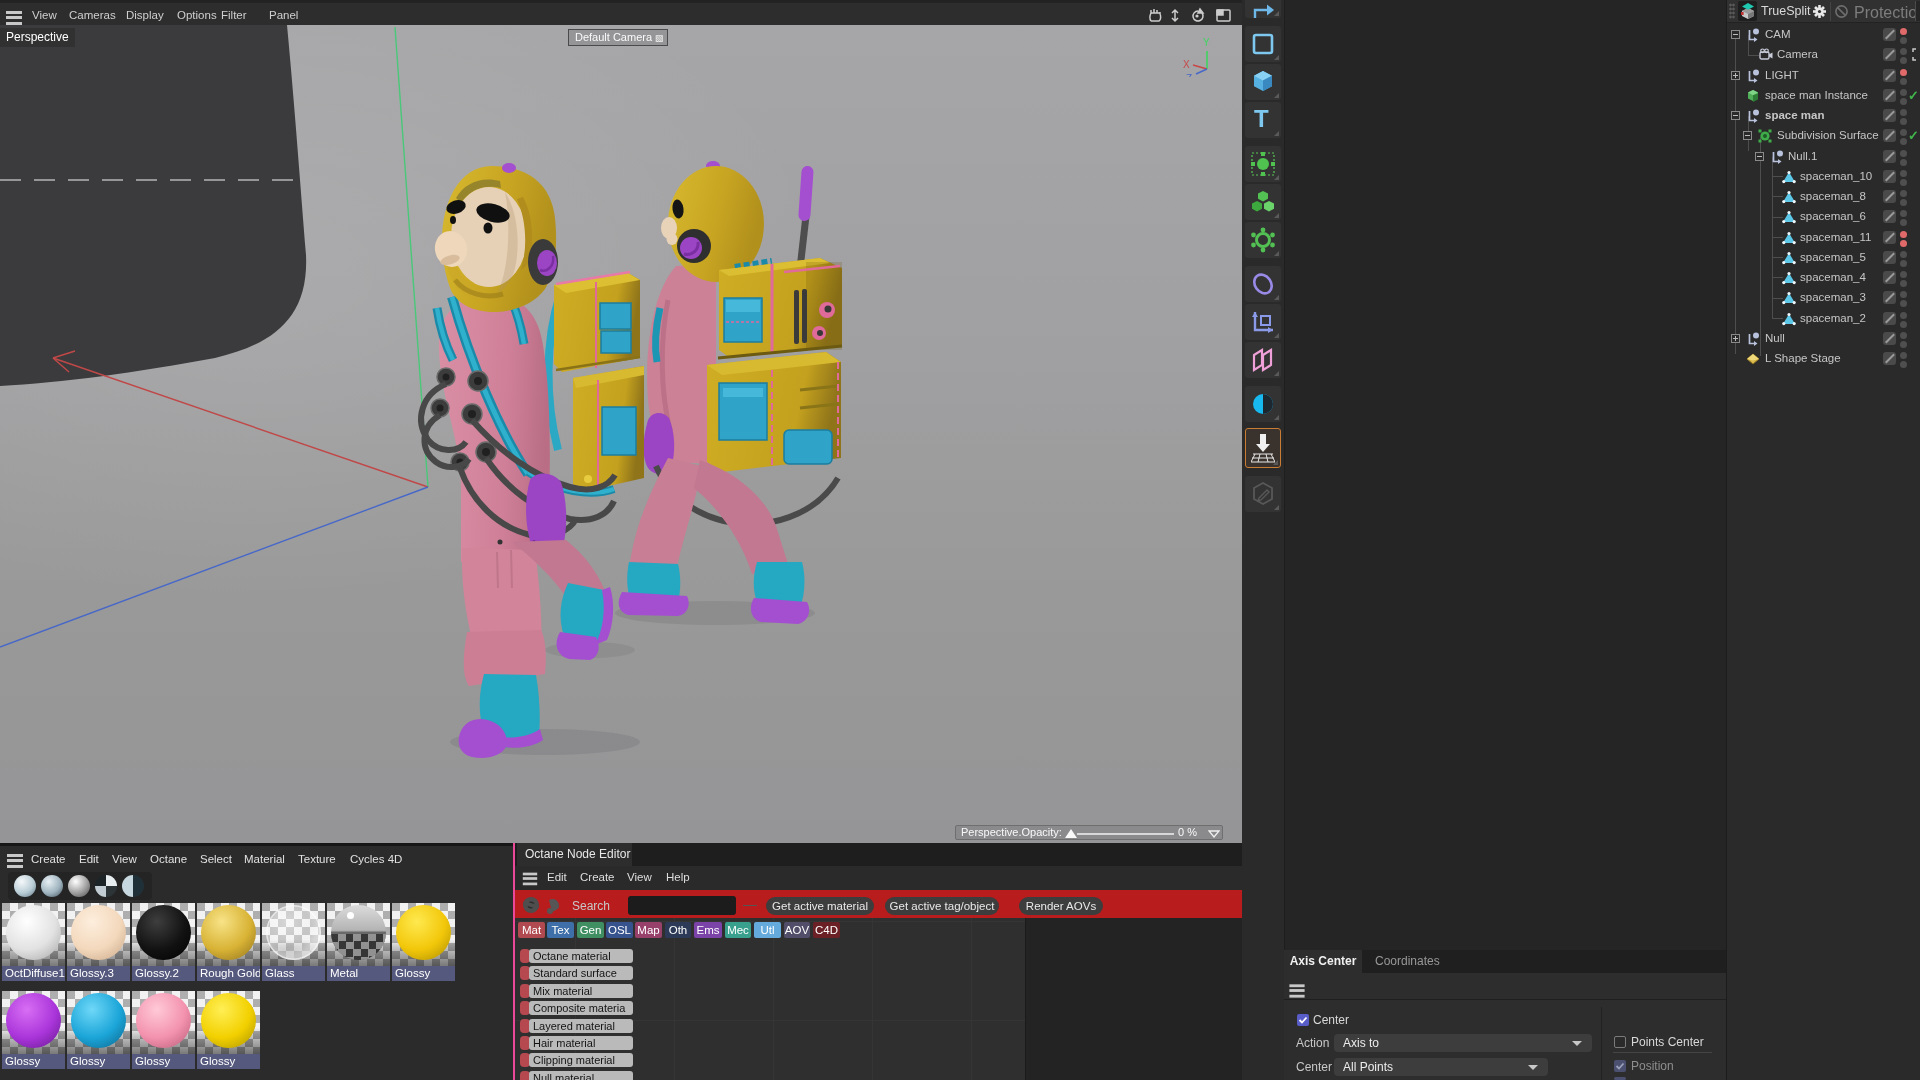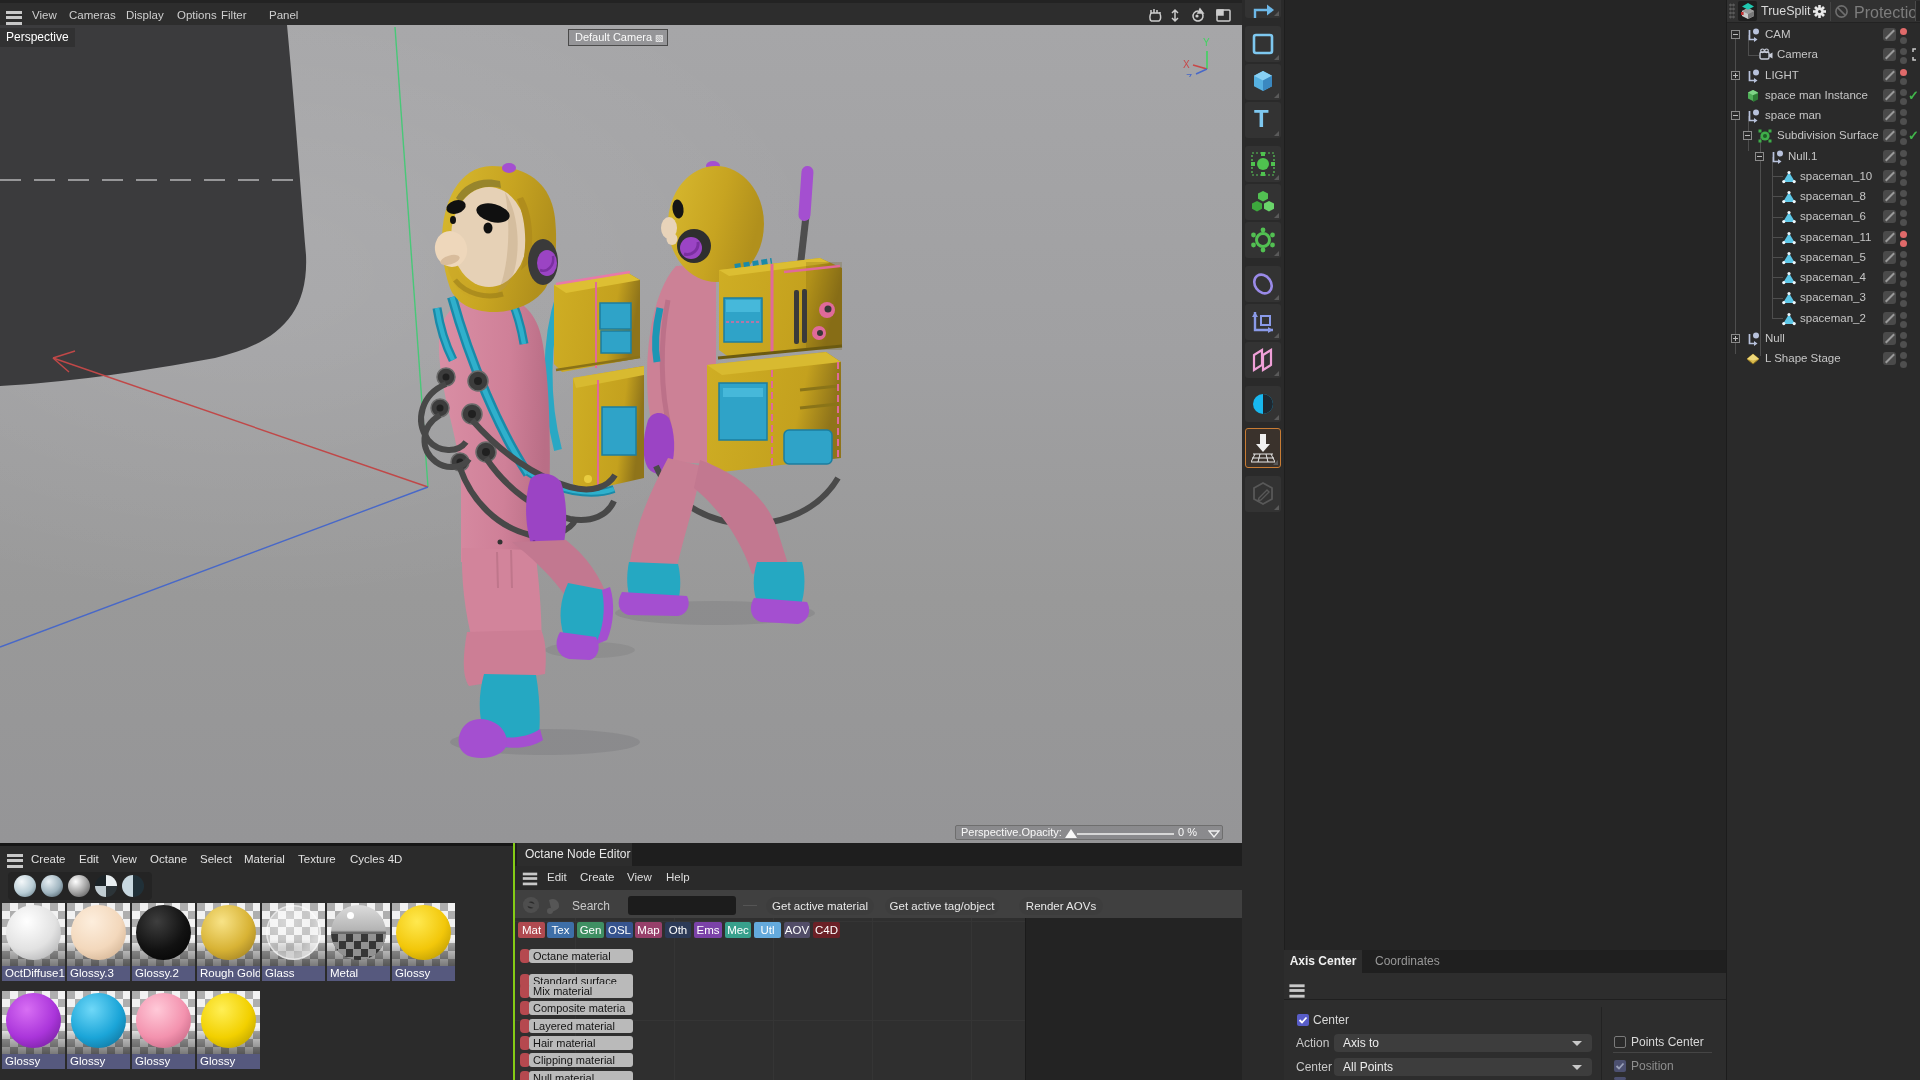--- a/index.html
+++ b/index.html
@@ -59,21 +59,21 @@
 .swatch { position:absolute; width:63px; }
 .swimg { position:relative; width:63px; height:63px; overflow:hidden;
   background:
    linear-gradient(180deg, rgba(0,0,0,0) 58%, rgba(0,0,0,0.18) 70%, rgba(0,0,0,0.5) 100%),
    repeating-conic-gradient(#f2f2f2 0% 25%, #aeaeae 0% 50%);
   background-size:100% 100%, 16px 16px; }
 .ball { position:absolute; left:4px; top:2px; width:55px; height:55px; border-radius:50%; }
 .swlab { width:63px; height:15px; background:#56597e; color:#fff; font-size:11.5px; line-height:15px; padding-left:3px; overflow:hidden; white-space:nowrap; }
 
 
-#ne { left:513px; top:843px; width:729px; height:237px; background:#404040; border-left:2px solid #84cc16; }
+#ne { left:513px; top:843px; width:729px; height:237px; background:#b91c1c; border-left:2px solid #ec4899; }
 #netab { position:absolute; left:0; top:0; width:727px; height:23px; background:#1e1e1e; }
 #netab .t { position:absolute; left:2px; top:0px; width:115px; height:23px; background:#2d2d2d; color:#e8e8e8; font-size:12px; line-height:23px; padding-left:8px; }
 #nemenu { position:absolute; left:0; top:23px; width:727px; height:24px; background:#2a2a2a; }
 #nemenu .mi { position:absolute; top:5px; color:#dedede; font-size:11.5px; }
 #necanvas { position:absolute; left:0; top:75px; width:510px; height:162px; background:#2f2f2f; }
 #negrid { position:absolute; left:0; top:0; width:510px; height:162px;
   background-image:linear-gradient(#353535 1px, transparent 1px), linear-gradient(90deg,#353535 1px, transparent 1px);
   background-size:99px 99px; background-position:-39px 3px; }
 #neside { position:absolute; left:510px; top:75px; width:217px; height:162px; background:#232323; border-left:1px solid #1b1b1b; }
 .chip { position:absolute; top:79px; height:16px; border-radius:2px; color:#fff; font-size:11.5px; line-height:16px; text-align:center; }
@@ -411,21 +411,21 @@
     <div class="cbox" style="left:13px; top:64px; background:#585dc8;"></div>
     <svg class="abs" style="left:13px; top:64px;" width="12" height="12">
         <path d="M2.5 6 L5 8.5 L9.5 3.5" stroke="#fff" stroke-width="1.8" fill="none"></path>
       </svg>
     <div class="cklabel" style="left:29px; top:63px;">Center</div>
 
     <div class="cklabel" style="left:12px; top:86px; color:#c8c8c8;">Action</div>
     <div class="ddrow" style="left:50px; top:84px; width:258px;">Axis to<div class="arr"></div></div>
 
     <div class="cklabel" style="left:12px; top:110px; color:#c8c8c8;">Center</div>
-    <div class="ddrow" style="left:50px; top:108px; width:258px;">All Points<div class="arr"></div></div>
+    <div class="ddrow" style="left:50px; top:108px; width:214px;">All Points<div class="arr"></div></div>
 
     <div class="cbox" style="left:330px; top:86px; background:#2a2a2a; border:1px solid #7a7a7a;"></div>
     <div class="cklabel" style="left:347px; top:85px;">Points Center</div>
     <div class="abs" style="left:329px; top:102px; width:99px; height:1px; background:#454545;"></div>
     <div class="cbox" style="left:330px; top:110px; background:#4c5070;"></div>
     <svg class="abs" style="left:330px; top:110px;" width="12" height="12">
         <path d="M2.5 6 L5 8.5 L9.5 3.5" stroke="#9aa0b8" stroke-width="1.8" fill="none"></path>
       </svg>
     <div class="cklabel" style="left:347px; top:109px; color:#8e8e8e;">Position</div>
     <div class="cbox" style="left:330px; top:127px; background:#4c5070; height:3px;"></div>
@@ -571,21 +571,21 @@
         <div class="dot" style="top:11.5px;"></div>
         <div class="chk">✓</div>
       </div>
     <div class="orow" style="top:106px;">
         <div class="ebox" style="left:4px;">
           <i></i>
         </div>
         <svg class="abs" style="left:19px; top:3px;" width="14" height="14">
           <use href="#i-null"></use>
         </svg>
-        <div class="txt" style="left:38px;">space man</div>
+        <div class="txt" style="left:38px;font-weight:bold;">space man</div>
         <div class="pbox"></div>
         <div class="dot" style="top:3px;"></div>
         <div class="dot" style="top:11.5px;"></div>
       </div>
     <div class="orow" style="top:126px;">
         <div class="ebox" style="left:16px;">
           <i></i>
         </div>
         <svg class="abs" style="left:31px; top:3px;" width="14" height="14">
           <use href="#i-sds"></use>
@@ -842,21 +842,21 @@
     <div class="chip" style="left:179px; width:28px; background:#7b42a8;">Ems</div>
     <div class="chip" style="left:210px; width:26px; background:#38a08c;">Mec</div>
     <div class="chip" style="left:239px; width:27px; background:#64aadd;">Utl</div>
     <div class="chip" style="left:269px; width:26px; background:#524d68;">AOV</div>
     <div class="chip" style="left:298px; width:27px; background:#6b2026;">C4D</div>
 
     <div class="nitem" style="top:106px;">
         <div class="rtab"></div>
         <div class="lab">Octane material</div>
       </div>
-    <div class="nitem" style="top:123px;margin-top:8px;">
+    <div class="nitem" style="top:123px;">
         <div class="rtab"></div>
         <div class="lab">Standard surface</div>
       </div>
     <div class="nitem" style="top:141px;">
         <div class="rtab"></div>
         <div class="lab">Mix material</div>
       </div>
     <div class="nitem" style="top:158px;">
         <div class="rtab"></div>
         <div class="lab">Composite materia</div>

